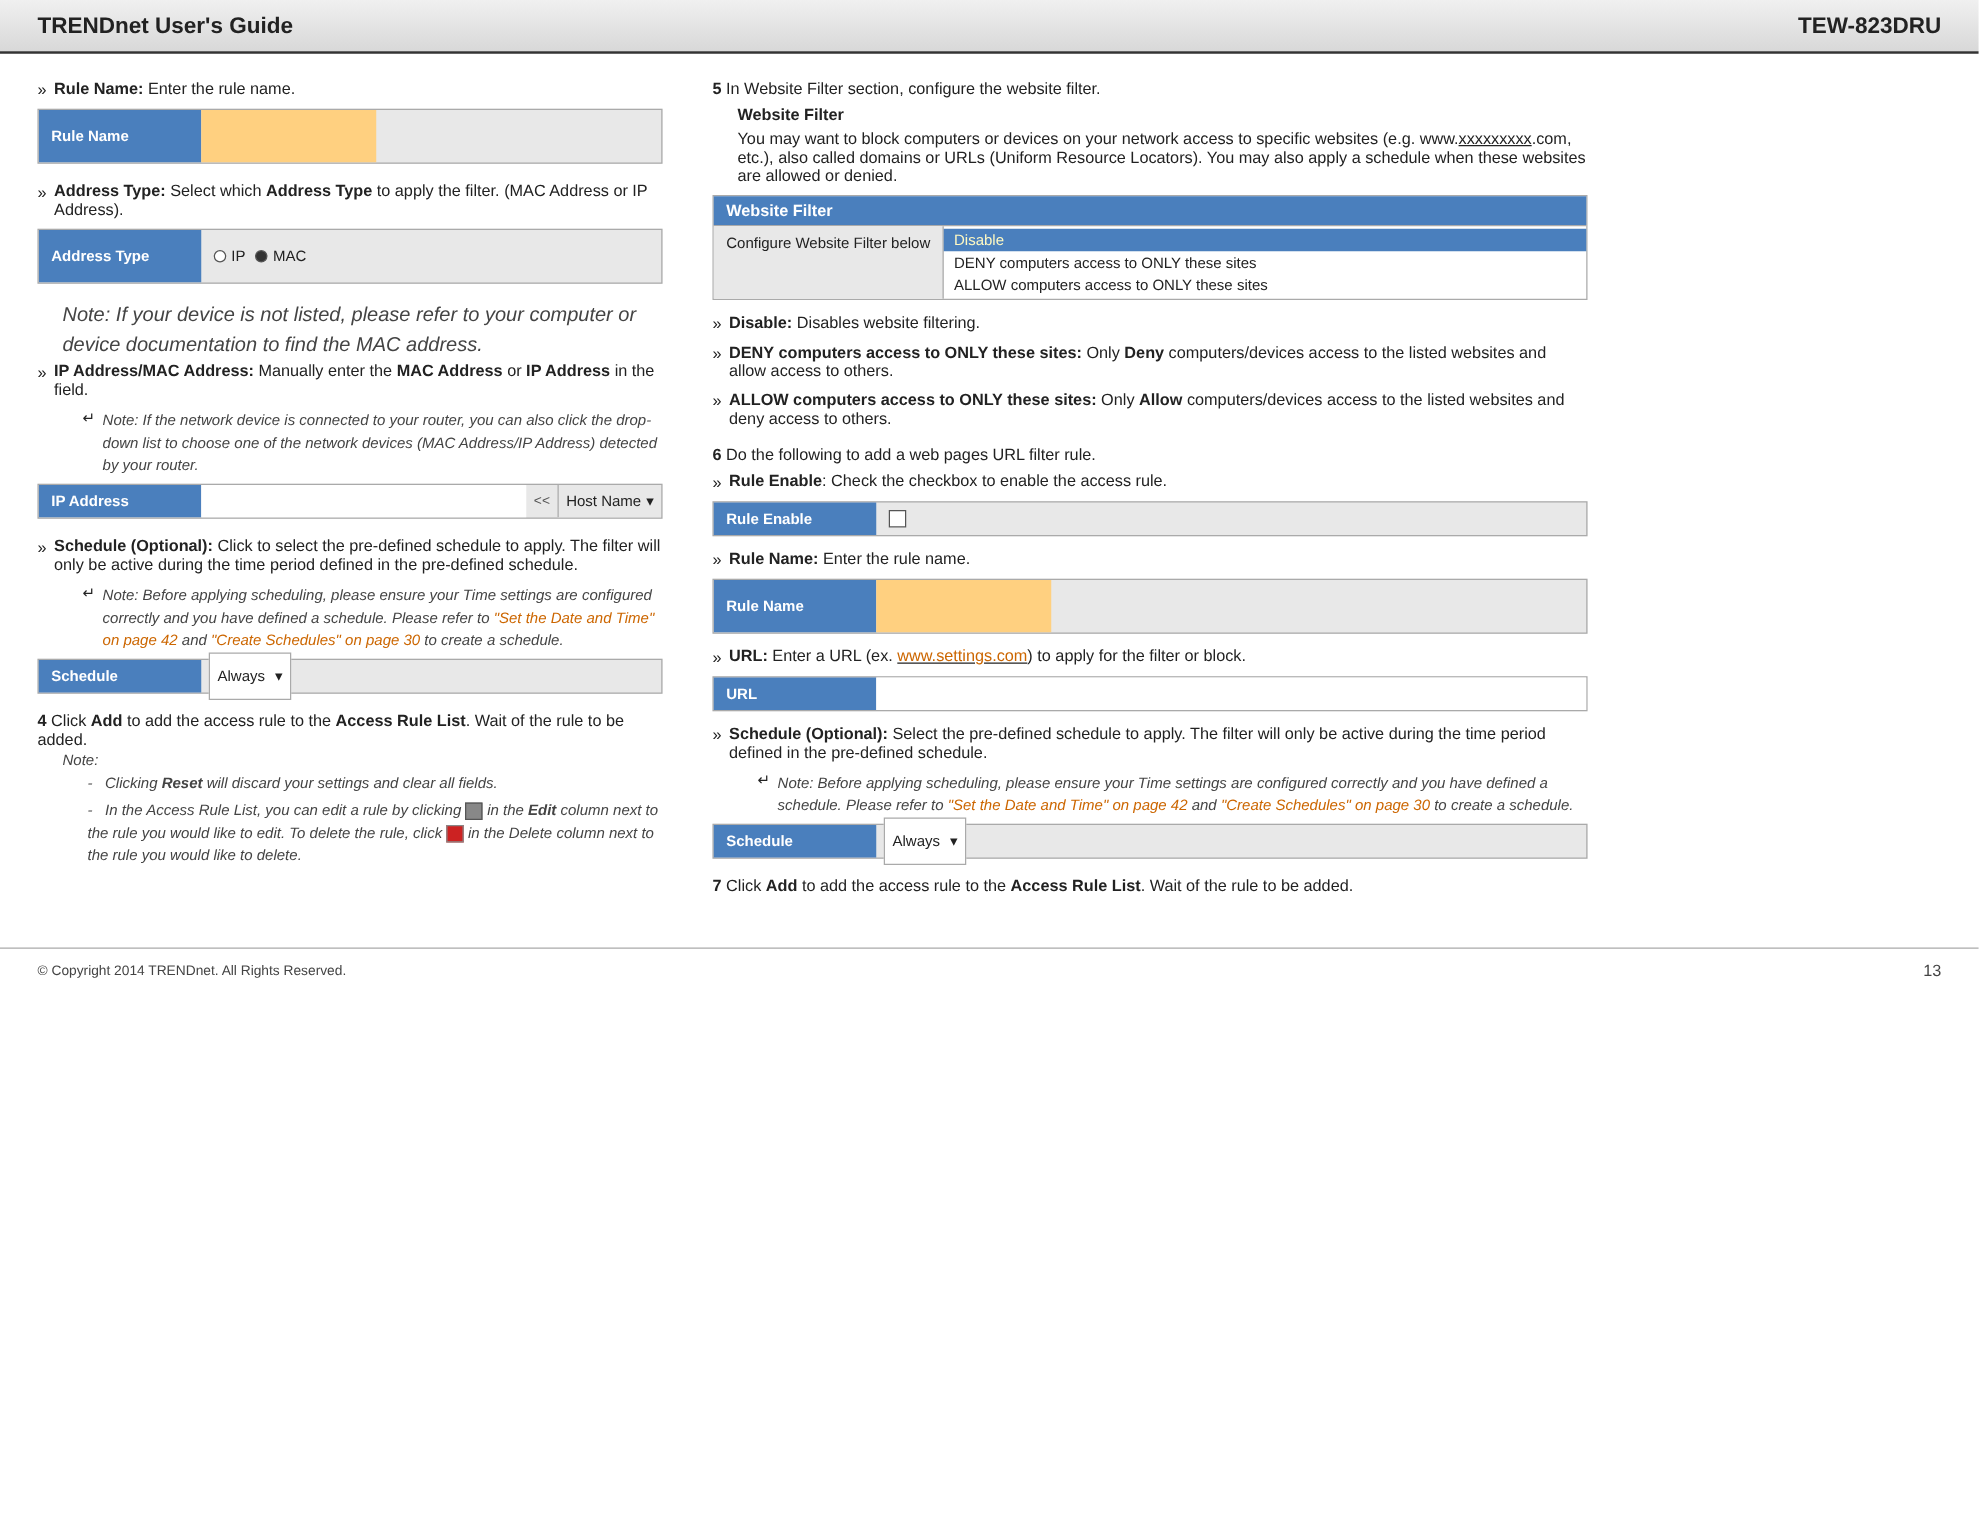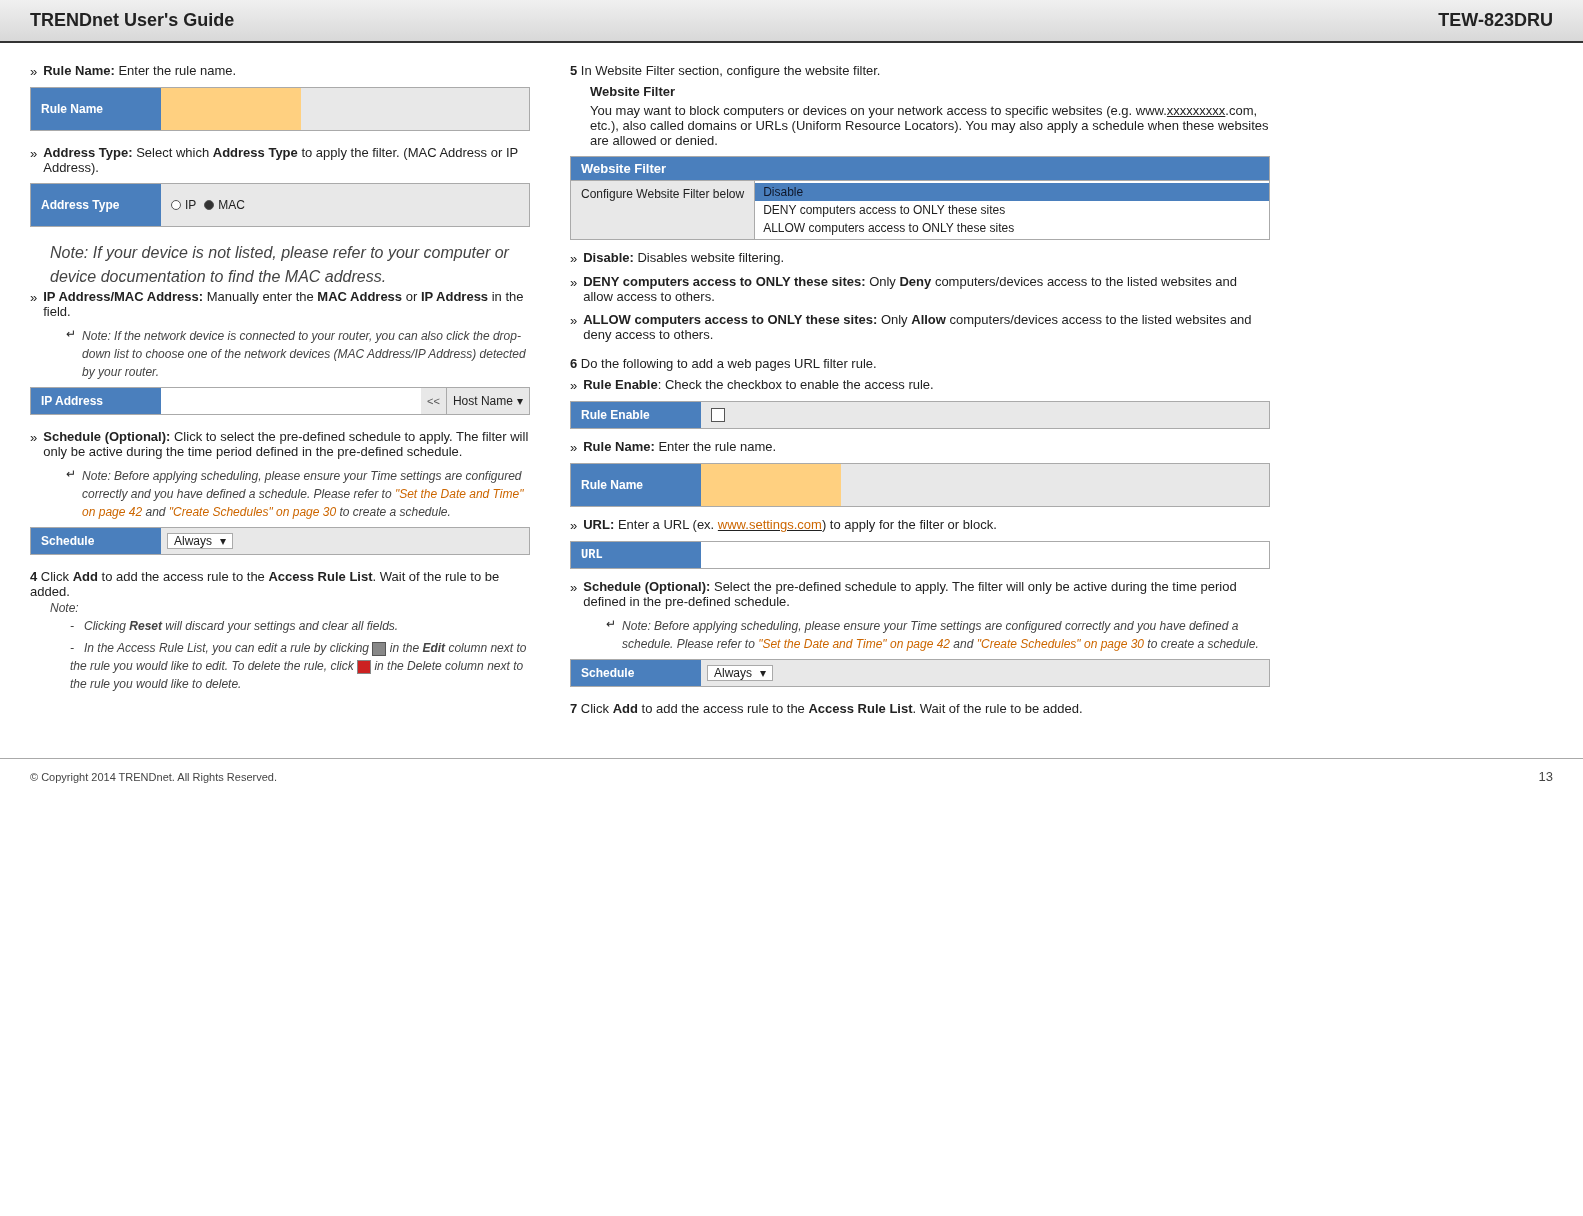--- a/index.html
+++ b/index.html
@@ -179,21 +179,21 @@
       font-size: 12px;
       font-weight: bold;
       min-width: 130px;
     }
     .schedule-box .sched-select {
       background: #fff;
       border: 1px solid #aaa;
       margin-left: 6px;
       padding: 0 6px;
       font-size: 12px;
-      height: 16px;
+      height: 38px;
       display: flex;
       align-items: center;
     }
     .sched-select .arrow {
       margin-left: 8px;
     }
 
     .website-filter-box {
       border: 1px solid #aaa;
       margin: 8px 0 10px 0;
@@ -219,21 +219,21 @@
     .website-filter-options {
       flex: 1;
       padding: 2px 0;
     }
     .wf-option {
       padding: 2px 8px;
       font-size: 12px;
     }
     .wf-option.selected {
       background: #4a7fbd;
-      color: #0f172a;
+      color: #fef9c3;
     }
 
     
     .rule-enable-box {
       display: flex;
       align-items: center;
       border: 1px solid #aaa;
       background: #e8e8e8;
       margin: 6px 0 10px 0;
       height: 28px;
@@ -269,21 +269,20 @@
     .url-box .field-label {
       background: #4a7fbd;
       color: #fff;
       padding: 0 10px;
       height: 100%;
       display: flex;
       align-items: center;
       font-size: 12px;
       font-weight: bold;
       min-width: 130px;
-      font-family: Liberation Mono, monospace;
     }
     .url-box .url-input {
       background: #fff;
       border: none;
       flex: 1;
       height: 100%;
       padding: 0 6px;
     }
 
     

